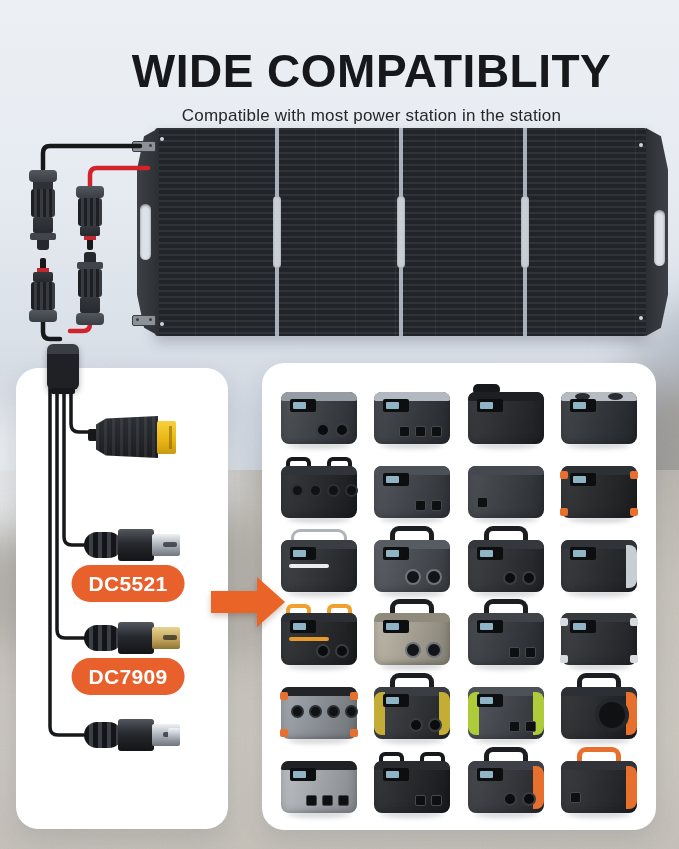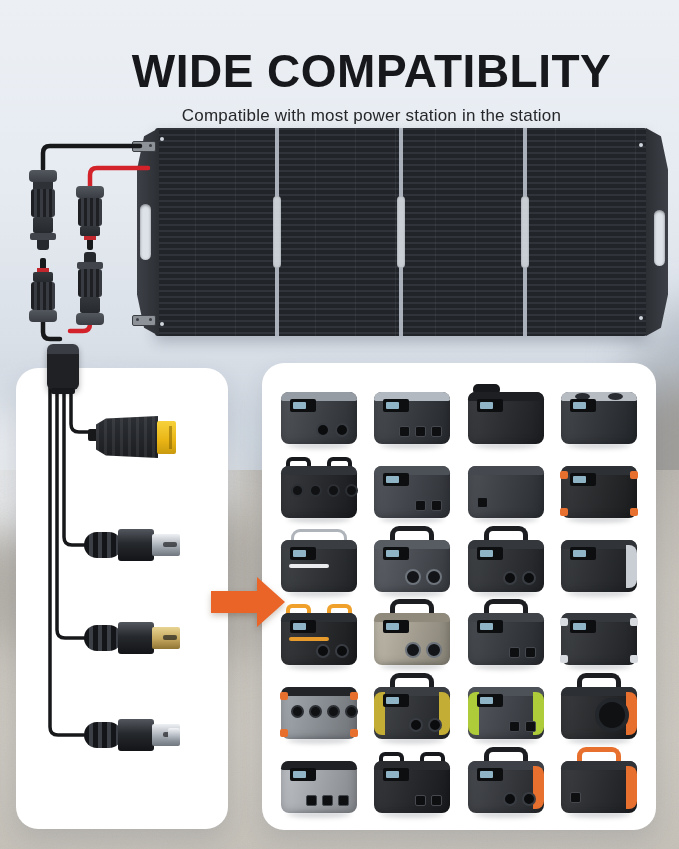--- a/index.html
+++ b/index.html
@@ -599,24 +599,26 @@
 
   <div class="splitter"></div>
 
   <div class="xt-back"></div>
   <div class="xt-body"></div>
   <div class="xt-tip"></div>
 
   <div class="dc-spring" style="left:84px;top:532px"></div>
   <div class="dc-barrel" style="left:118px;top:529px"></div>
   <div class="dc-tip silver" style="left:152px;top:534px"></div>
+  <div class="pill" style="left:128px;top:565px">DC5521</div>
 
   <div class="dc-spring" style="left:84px;top:625px"></div>
   <div class="dc-barrel" style="left:118px;top:622px"></div>
   <div class="dc-tip brass" style="left:152px;top:627px"></div>
+  <div class="pill" style="left:128px;top:658px">DC7909</div>
 
   <div class="dc-spring" style="left:84px;top:722px"></div>
   <div class="dc-barrel" style="left:118px;top:719px"></div>
   <div class="dc-tip silver" style="left:152px;top:724px"></div>
   <div class="dc-step" style="left:168px;top:728px"></div>
 
   <div class="arrow">
     <div class="shaft"></div>
       <div class="head"></div>
   </div>

